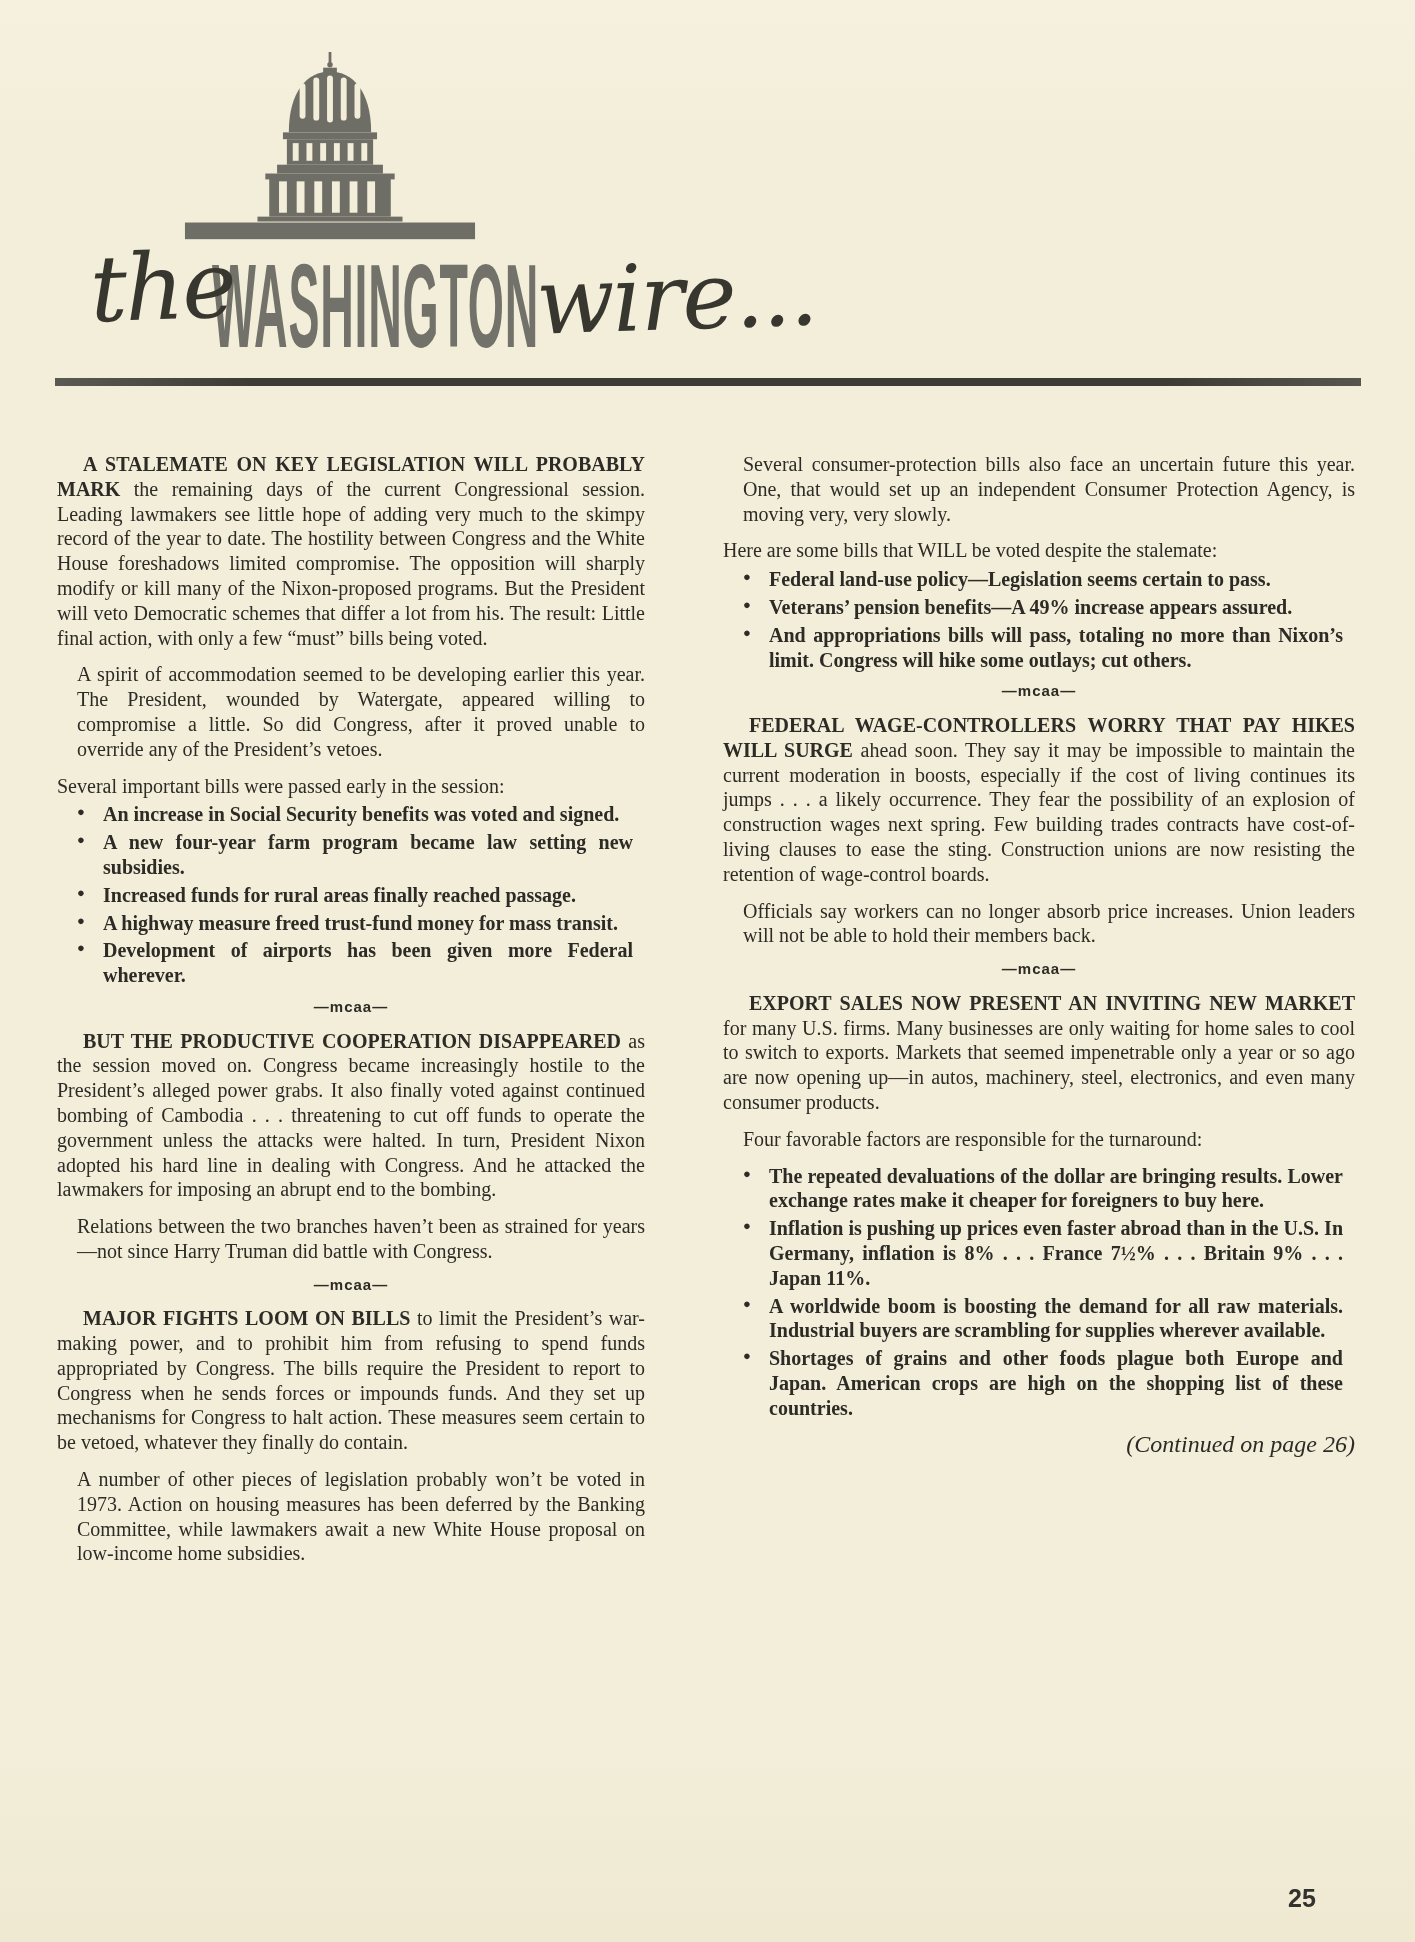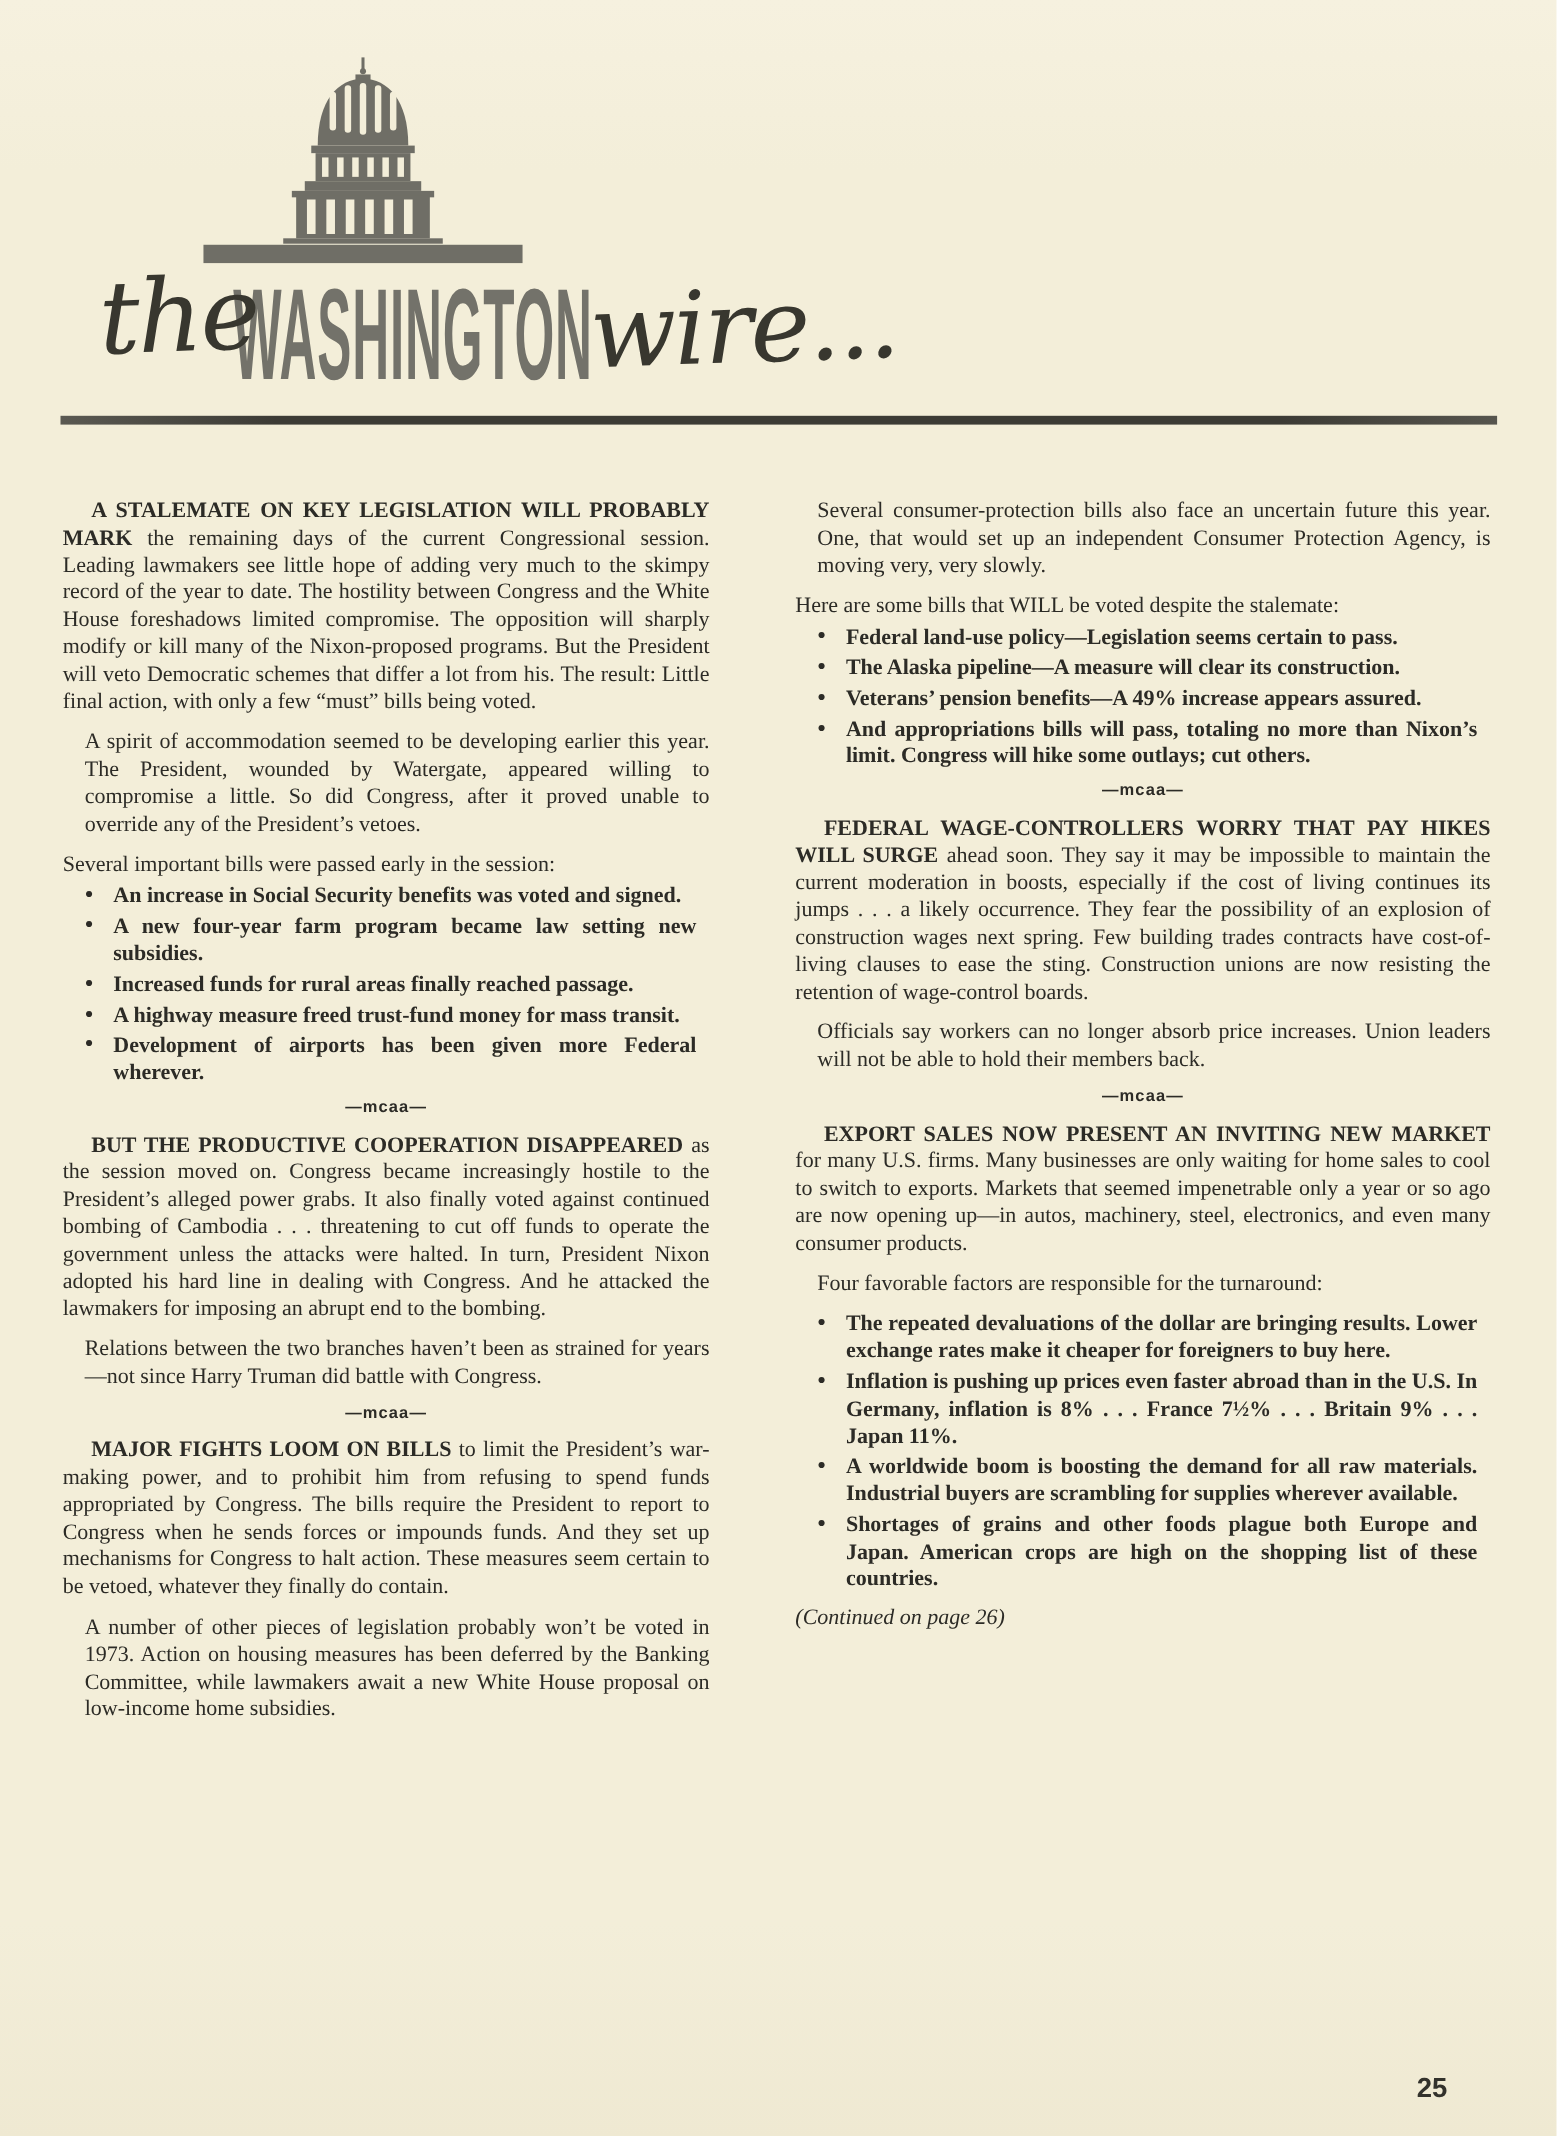--- a/index.html
+++ b/index.html
@@ -63,21 +63,21 @@
 
   .divider {
     text-align:center;
     font-family:"Liberation Sans", sans-serif;
     font-weight:bold; font-size:15px;
     letter-spacing:1px;
     margin:6px 0 12px 0;
     color:#2c2b26;
   }
 
-  .continued { text-align:left; font-style:italic; font-size:20px; margin-top:2px; }
+  .continued { text-align:right; font-style:italic; font-size:24px; margin-top:2px; }
 
   
   .footer-left {
     position:absolute; left:57px; top:1940px;
     font-family:Liberation Sans, sans-serif;
     font-weight:bold; font-size:23px; letter-spacing:1px; color:#33322c;
   }
   .footer-left .dot { display:inline-block; margin:0 28px; font-size:18px; transform:translateY(-2px); }
   .page-num {
     position:absolute; left:1288px; top:1884px;
@@ -148,21 +148,20 @@
     <div class="divider">—mcaa—</div>
     <p class="lead"><span class="b">MAJOR FIGHTS LOOM ON BILLS</span><span> to limit the President’s war-making power, and to prohibit him from refusing to spend funds appropriated by Congress. The bills require the President to report to Congress when he sends forces or impounds funds. And they set up mechanisms for Congress to halt action. These measures seem certain to be vetoed, whatever they finally do contain.</span></p>
     <p class="sub">A number of other pieces of legislation probably won’t be voted in 1973. Action on housing measures has been deferred by the Banking Committee, while lawmakers await a new White House proposal on low-income home subsidies.</p>
   </section>
 
   <section class="col col-right">
     <p class="sub">Several consumer-protection bills also face an uncertain future this year. One, that would set up an independent Consumer Protection Agency, is moving very, very slowly.</p>
     <p class="plain">Here are some bills that WILL be voted despite the stalemate:</p>
     <ul class="bullets">
       <li>Federal land-use policy—Legislation seems certain to pass.</li>
-      <li>The Alaska pipeline—A measure will clear its construction.</li>
       <li>Veterans’ pension benefits—A 49% increase appears assured.</li>
       <li>And appropriations bills will pass, totaling no more than Nixon’s limit. Congress will hike some outlays; cut others.</li>
     </ul>
     <div class="divider">—mcaa—</div>
     <p class="lead"><span class="b">FEDERAL WAGE-CONTROLLERS WORRY THAT PAY HIKES WILL SURGE</span><span> ahead soon. They say it may be impossible to maintain the current moderation in boosts, especially if the cost of living continues its jumps . . . a likely occurrence. They fear the possibility of an explosion of construction wages next spring. Few building trades contracts have cost-of-living clauses to ease the sting. Construction unions are now resisting the retention of wage-control boards.</span></p>
     <p class="sub">Officials say workers can no longer absorb price increases. Union leaders will not be able to hold their members back.</p>
     <div class="divider">—mcaa—</div>
     <p class="lead"><span class="b">EXPORT SALES NOW PRESENT AN INVITING NEW MARKET</span><span> for many U.S. firms. Many businesses are only waiting for home sales to cool to switch to exports. Markets that seemed impenetrable only a year or so ago are now opening up—in autos, machinery, steel, electronics, and even many consumer products.</span></p>
     <p class="sub">Four favorable factors are responsible for the turnaround:</p>
     <ul class="bullets">

